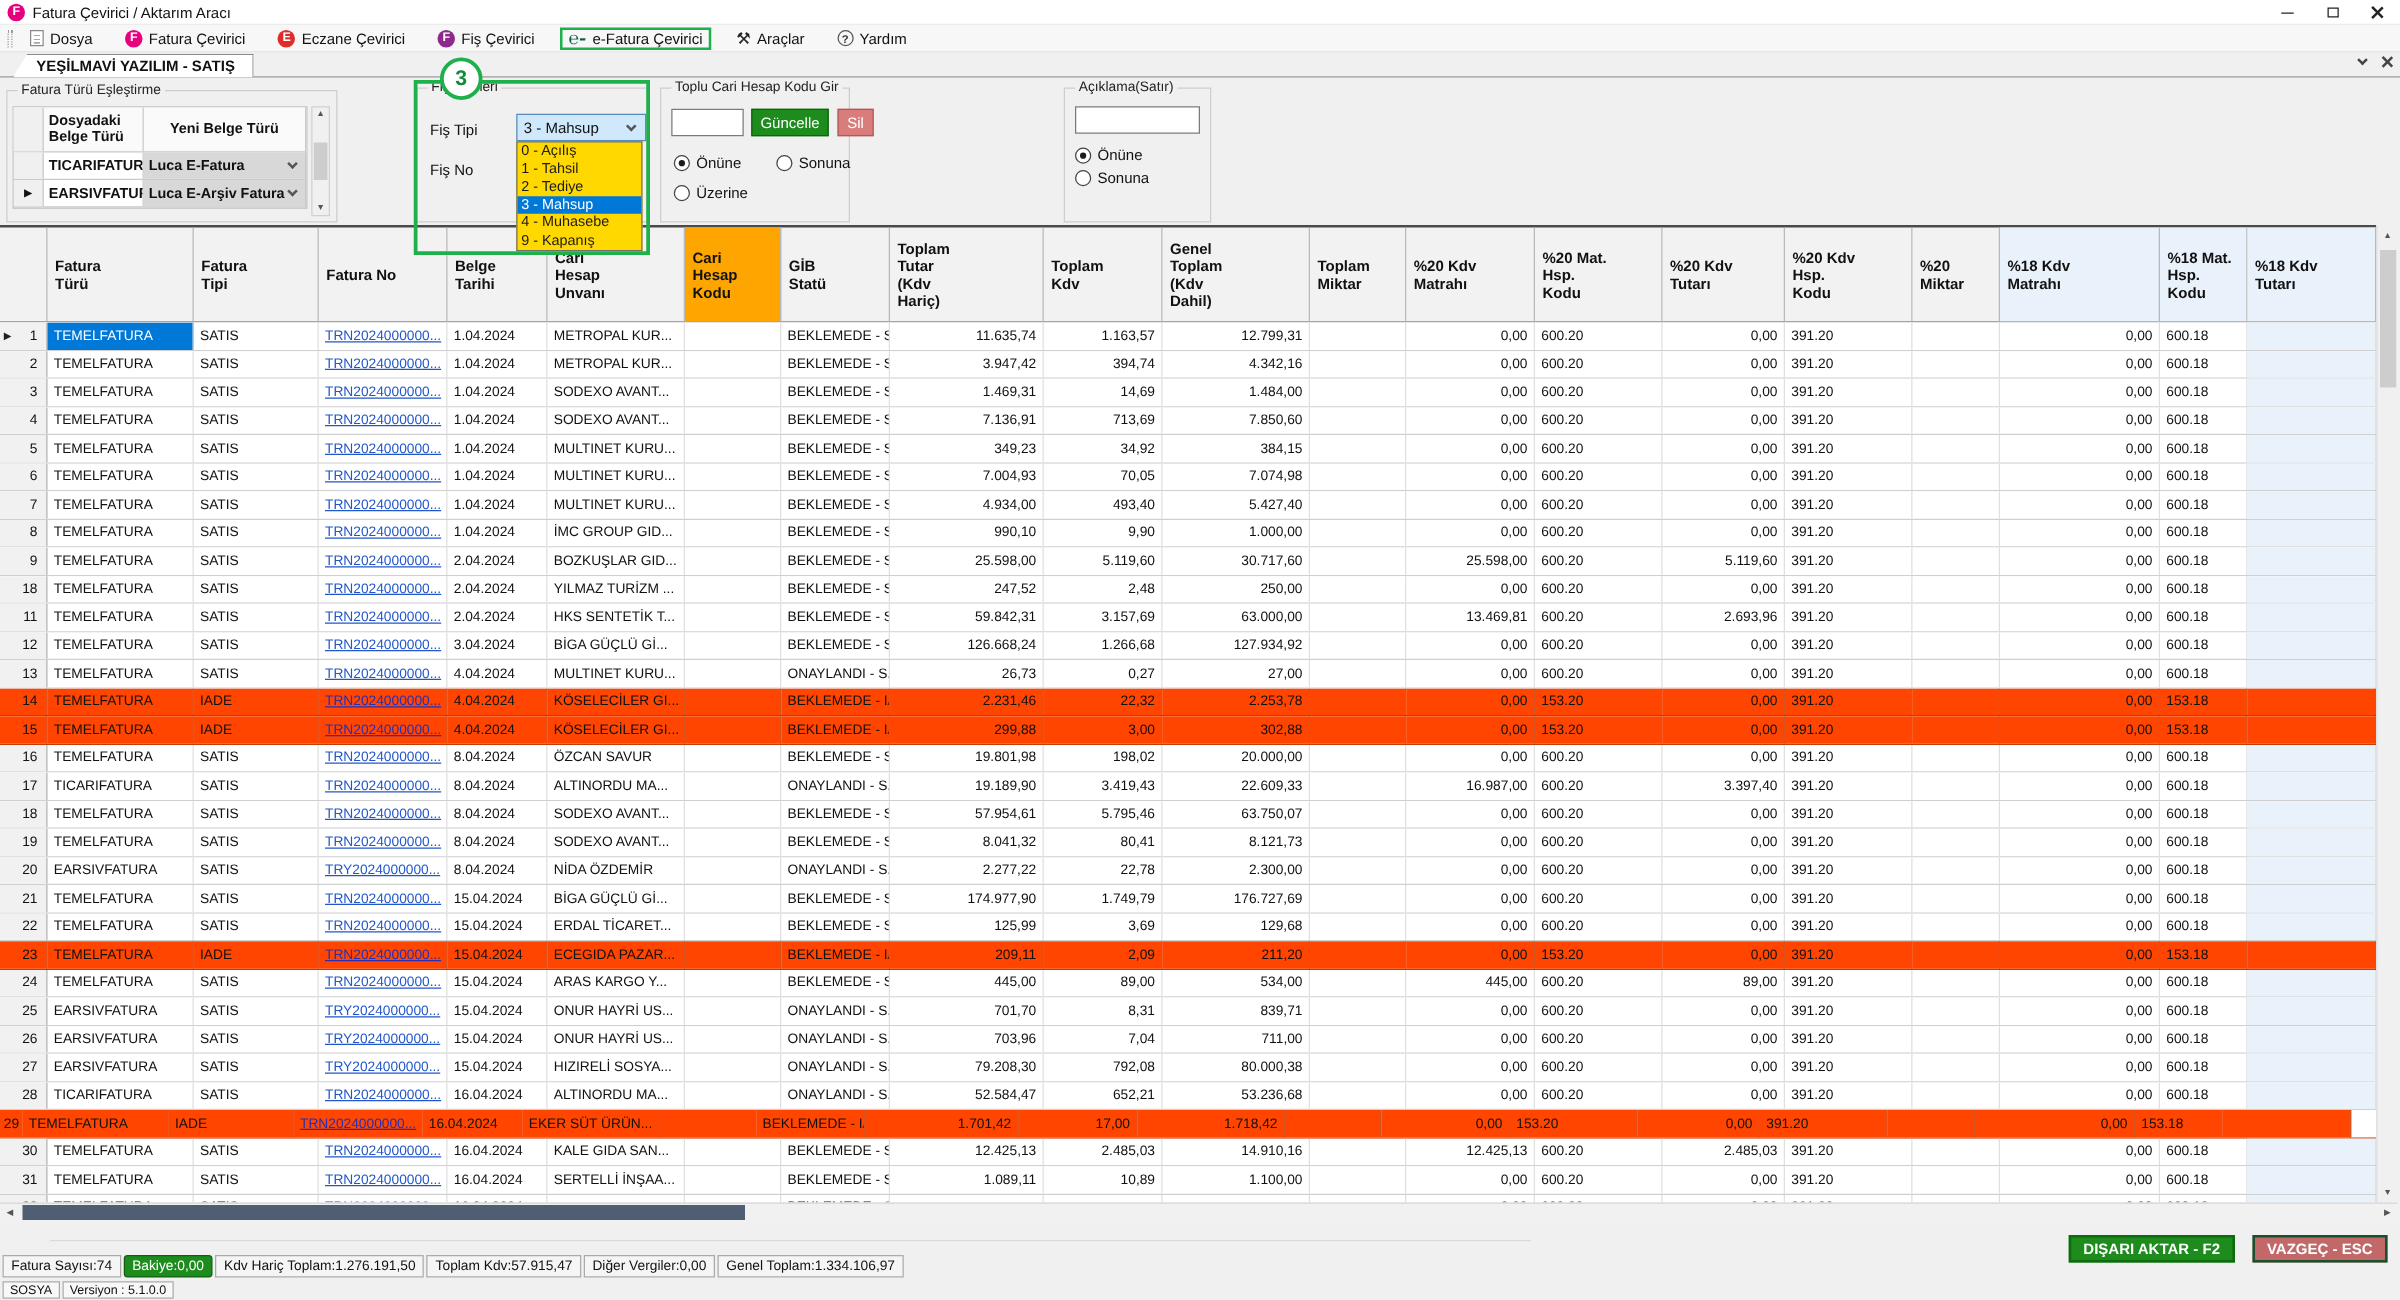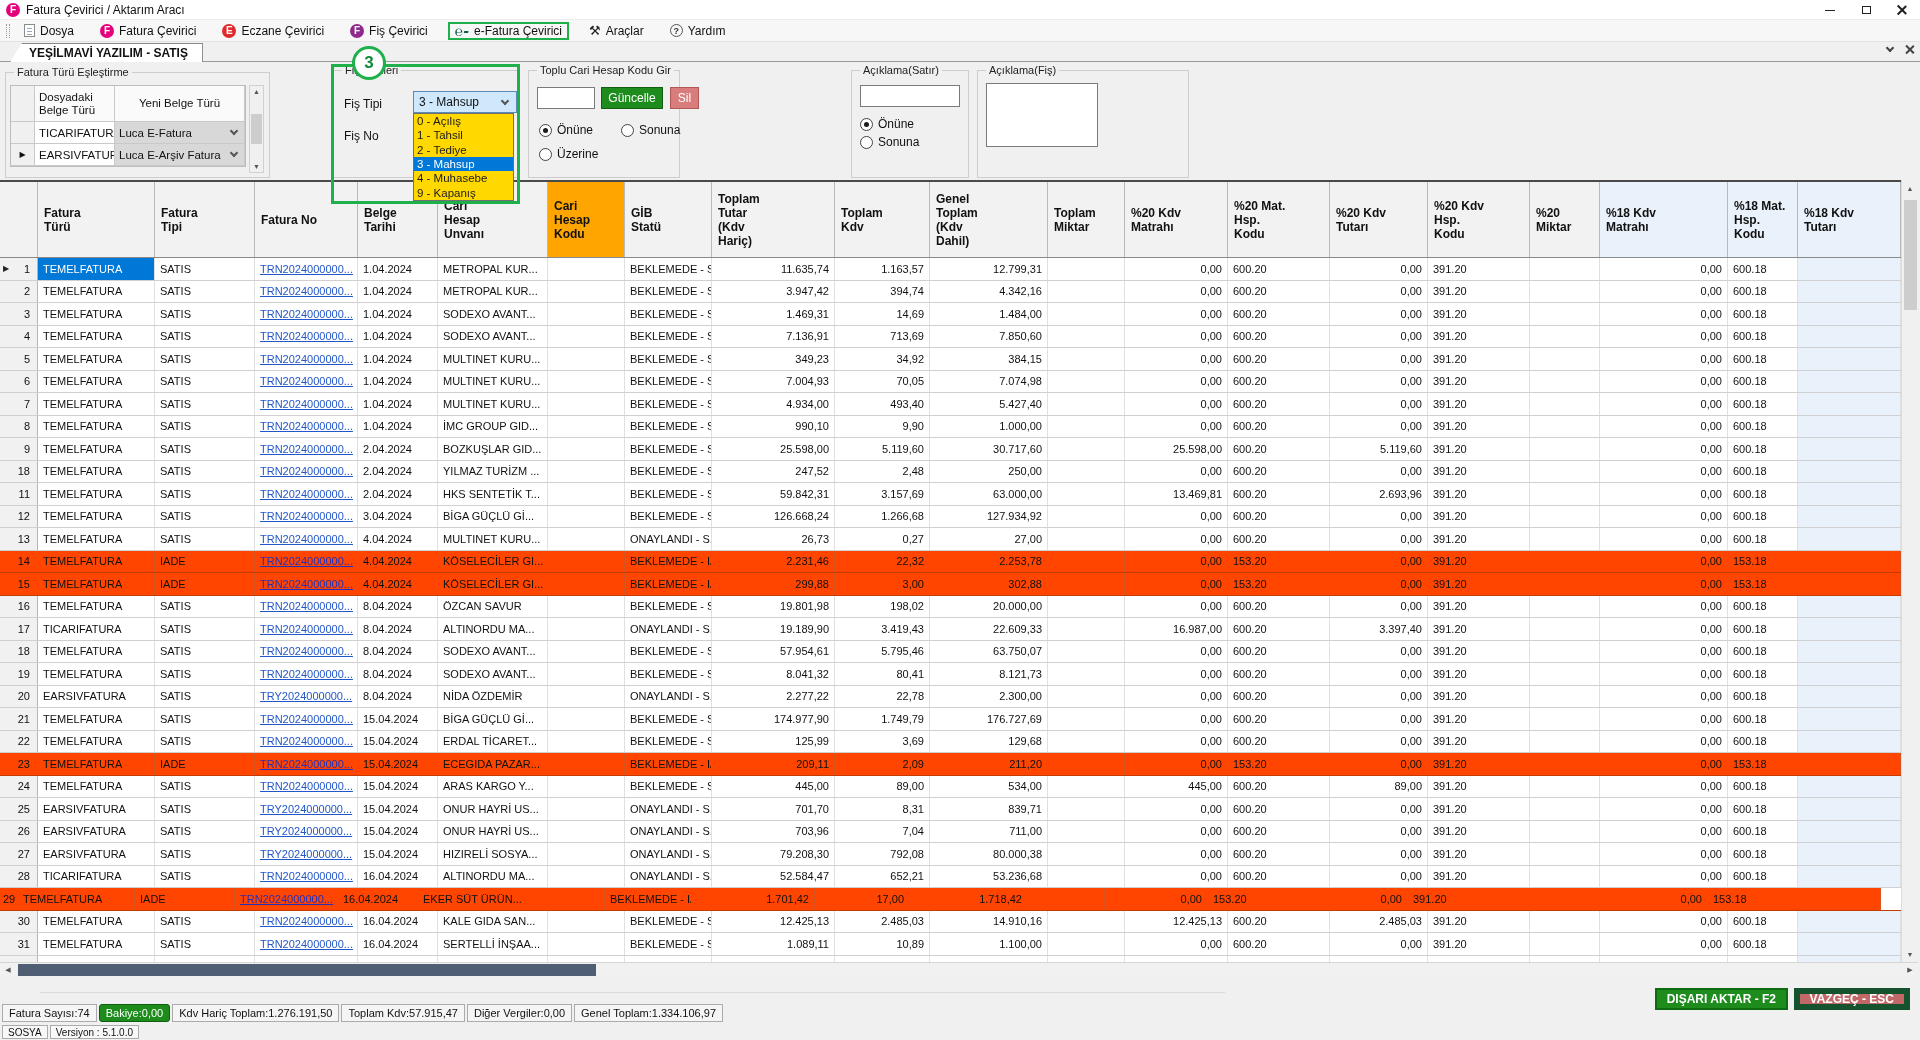--- a/index.html
+++ b/index.html
@@ -50,21 +50,21 @@
   .tb{position:absolute;background:#fff;border:1px solid #7a7a7a;font-size:12px;padding:0 3px;font-family:"Liberation Sans",sans-serif;}
   .btn{position:absolute;display:flex;align-items:center;justify-content:center;font-size:12px;border:1px solid #8a8a8a;background:#f5f5f5;text-align:center;}
   .btn-green{background:var(--btn-green);color:#fff;border-color:#135f13;}
   .btn-sil{background:var(--btn-sil);color:#fff;border-color:#b35858;}
   .btn-purple{background:var(--purple);color:#fff;border-color:#650d65;font-size:12px;line-height:14px;padding:2px;}
   .btn-copy{background:#fff;}
   .radio{position:absolute;display:flex;align-items:center;gap:5px;font-size:12px;}
   .rdot{width:13px;height:13px;border:1px solid #444;border-radius:50%;background:#fff;position:relative;flex:0 0 auto;}
   .radio.on .rdot::after{content:"";position:absolute;inset:3px;background:#1b1b1b;border-radius:50%;}
   
-  .mgrid{position:absolute;left:4px;top:12px;width:236px;border:1px solid #bdbdbd;background:#fff;}
+  .mgrid{position:absolute;left:4px;top:12px;width:236px;border:1px solid #bdbdbd;background:#fff;font-weight:bold;}
   .mrow{display:flex;height:22px;border-bottom:1px solid #c9c9c9;}
   .mrow.mhead{height:36px;background:#fafafa;}
   .mc{border-right:1px solid #c9c9c9;display:flex;align-items:center;font-size:11.5px;padding:0 4px;overflow:hidden;white-space:nowrap;}
   .mi{width:24px;background:#f0f0f0;justify-content:center;font-size:8px;padding:0;}
   .msrc,.mh1{width:80px;}
   .mtar,.mh2{flex:1;}
   .mhead .mc{white-space:pre-line;line-height:13px;}
   .mh2{justify-content:center;}
   .mtar{background:#d8d8d8;justify-content:space-between;}
   .chevbox{width:6px;height:6px;border-right:2px solid #555;border-bottom:2px solid #555;transform:rotate(45deg);margin:-3px 3px 0 0;}
@@ -100,21 +100,21 @@
   .vscroll{position:absolute;left:1901px;top:180px;width:17px;height:782px;background:#f0f0f0;border-left:1px solid #dcdcdc;}
   .sarrow{position:absolute;left:0;width:16px;height:16px;display:flex;align-items:center;justify-content:center;font-size:7px;color:#555;}
   .vthumb{position:absolute;left:2px;width:13px;top:20px;height:110px;background:#cdcdcd;}
   .hscroll{position:absolute;left:0;top:962px;width:1918px;height:15px;background:#f1f1f1;border-top:1px solid #d5d5d5;}
   .hscroll .sarrow{height:14px;}
   .hthumb{position:absolute;left:18px;width:578px;top:1px;bottom:1px;background:var(--hthumb);}
   .sepline{position:absolute;left:40px;top:992px;width:1185px;height:1px;background:#dadada;}
   
   .actbtn{position:absolute;top:988px;height:22px;display:flex;align-items:center;justify-content:center;font-weight:bold;font-size:12px;color:#fff;padding:0 10px;white-space:nowrap;}
   .act-export{right:132px;background:var(--btn-green);border:2px solid #0f6b0f;}
-  .act-cancel{right:10px;background:var(--cancel);border:6px solid #14532d;}
+  .act-cancel{right:10px;background:var(--cancel);border:2px solid #14532d;}
   .statusrow{position:absolute;left:2px;top:1004px;display:flex;gap:2px;}
   .seg{border:1px solid #ababab;background:#f5f5f5;font-size:11px;padding:1px 6px;height:18px;display:flex;align-items:center;white-space:nowrap;}
   .seg.green{background:var(--btn-green);color:#fff;border-color:#0f5f0f;border-radius:3px;}
   .footer{position:absolute;left:2px;top:1025px;display:flex;gap:2px;}
   .fseg{border:1px solid #ababab;background:#f8f8f8;font-size:10px;padding:0 5px;height:14px;display:flex;align-items:center;white-space:nowrap;}
 </style>
 </head>
 <body>
 
 <div class="window">
@@ -258,24 +258,20 @@
     <div class="radio on" style="left:8px;top:46px;">
         <span class="rdot"></span>
         <span>Önüne</span>
       </div>
     <div class="radio" style="left:8px;top:64px;">
         <span class="rdot"></span>
         <span>Sonuna</span>
       </div>
   </div>
 
-  <div class="group g-afis">
-    <span class="group-label">Açıklama(Fiş)</span>
-    <div class="tb" style="left:8px;top:12px;width:112px;height:64px;"></div>
-  </div>
 
   <div class="annot-rect"></div>
   <div class="annot-circle">
       <span>3</span>
     </div>
 
   <div class="thead" id="thead">
       <div class="hcell" style="width: 38px;"></div>
       <div class="hcell" style="width: 117px;">Fatura
 Türü</div>

